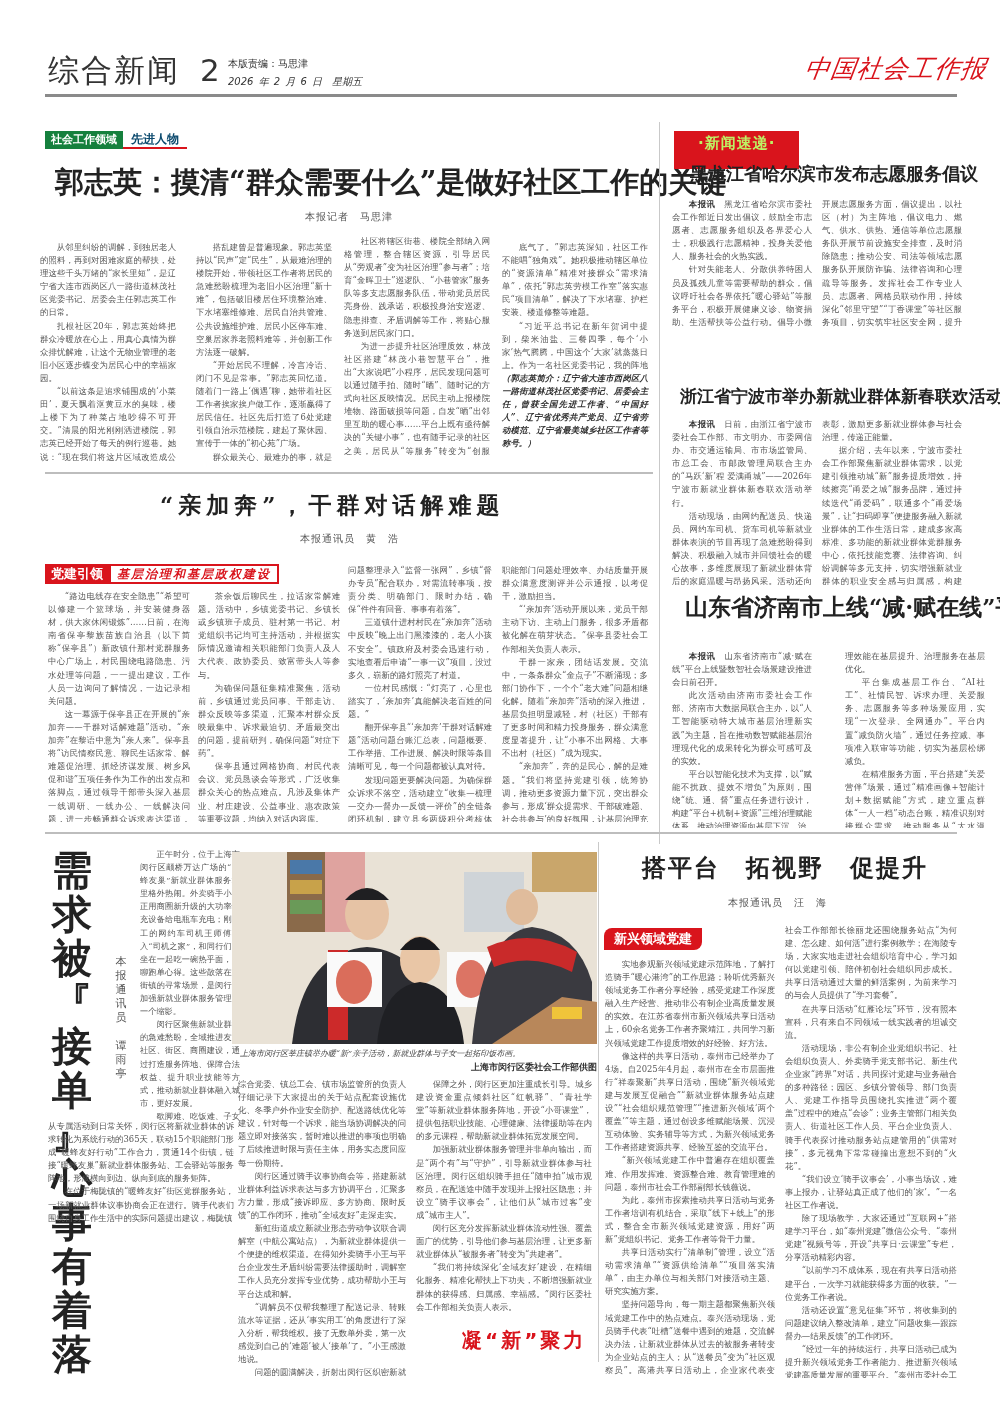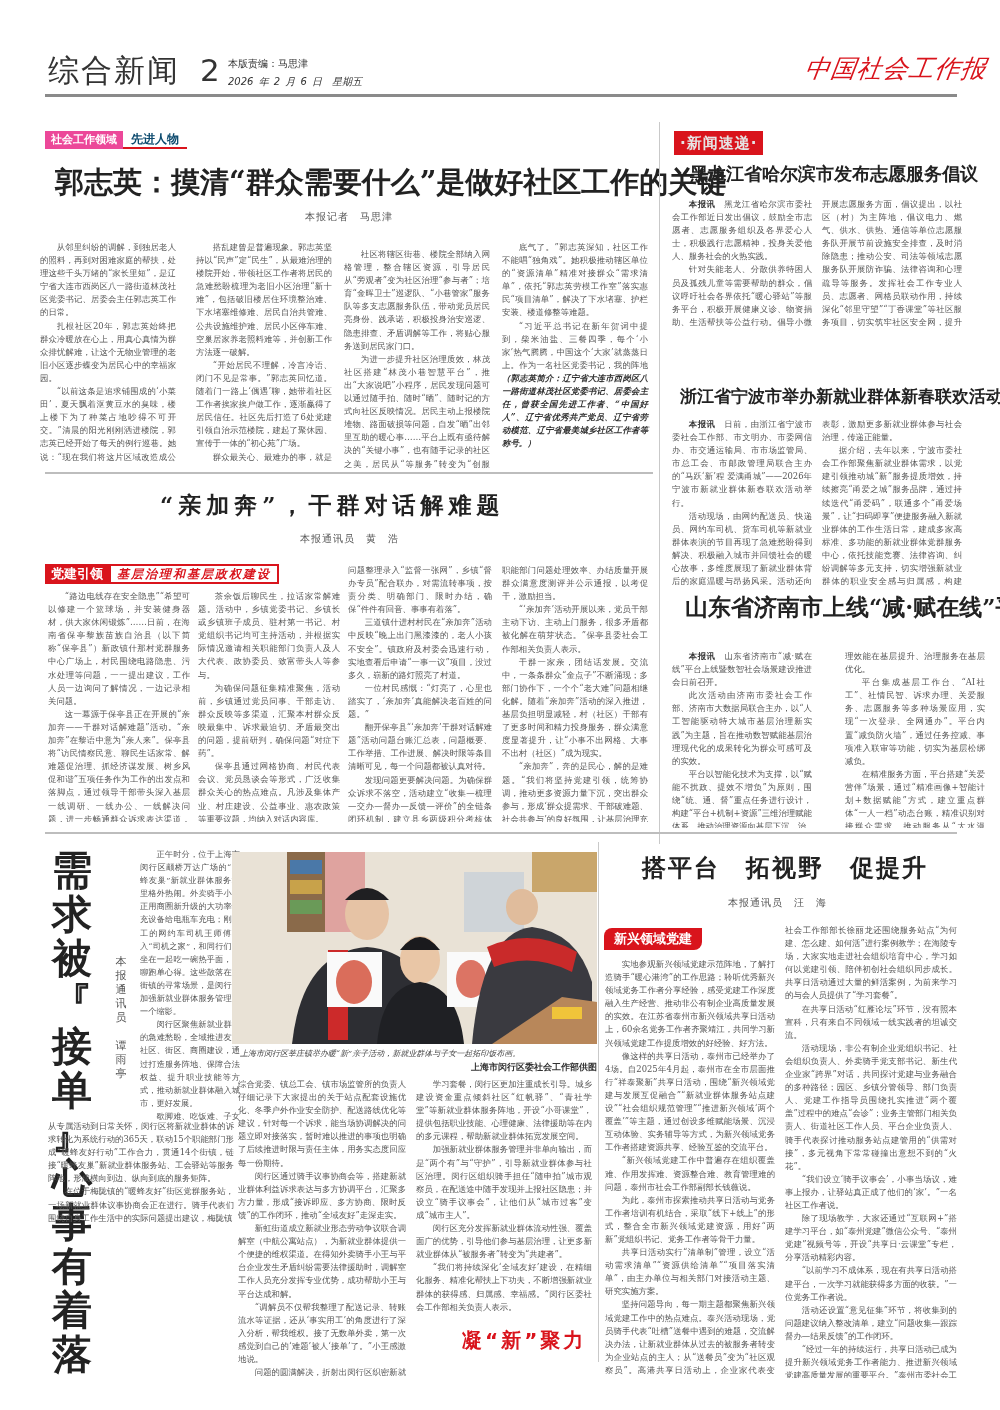--- a/index.html
+++ b/index.html
@@ -8,25 +8,25 @@
 .abs{position:absolute;}
 .masthead-title{left:48px;top:52px;font-family:"DejaVu Sans",sans-serif;font-size:31px;color:#333;letter-spacing:2px;line-height:36px;}
 .page-num{left:200px;top:52px;font-family:"DejaVu Sans",sans-serif;font-size:31px;color:#333;line-height:36px;}
 .editor{left:228px;top:57px;font-family:"DejaVu Sans",sans-serif;font-size:10px;color:#333;}
 .date{left:228px;top:75px;font-family:"DejaVu Sans",sans-serif;font-size:10px;color:#333;word-spacing:2px;font-style:italic;}
 .brand{left:805px;top:52px;font-family:"DejaVu Serif",serif;font-style:italic;font-size:25px;color:#d9141c;letter-spacing:1px;transform:skewX(-8deg);}
 .top-rule{left:45px;top:94px;width:912px;height:3px;background:#8a8a8a;}
 .vline{width:1px;background:#c9c9c9;}
 .hline{height:2px;background:#bdbdbd;}
 .tag{display:flex;align-items:center;height:18px;}
-.tag-red{background:#ec4899;color:#fff;font-family:"DejaVu Sans",sans-serif;font-weight:bold;font-size:11px;padding:0 6px;height:18px;line-height:18px;}
+.tag-red{background:#15803d;color:#fff;font-family:"DejaVu Sans",sans-serif;font-weight:bold;font-size:11px;padding:0 6px;height:18px;line-height:18px;}
 .tag-text{color:#0c4a6e;font-family:"DejaVu Sans",sans-serif;font-weight:bold;font-size:12px;padding:0 8px;border-bottom:2px solid #d9141c;height:18px;line-height:16px;}
 .tag2-red{background:#d9141c;color:#fff;font-family:"DejaVu Sans",sans-serif;font-weight:bold;font-size:13px;padding:0 6px;height:20px;line-height:20px;}
 .tag2-box{border:2px solid #d9141c;color:#d9141c;font-family:"DejaVu Serif",serif;font-style:italic;font-weight:bold;font-size:12px;padding:0 6px;height:20px;line-height:16px;letter-spacing:2px;}
-.news-tag{background:#d9141c;color:#e5e5e5;font-family:"DejaVu Sans",sans-serif;font-weight:bold;font-size:15px;height:24px;line-height:24px;padding:0 6px;letter-spacing:1px;}
+.news-tag{background:#d9141c;color:#bef264;font-family:"DejaVu Sans",sans-serif;font-weight:bold;font-size:15px;height:38px;line-height:24px;padding:0 24px;letter-spacing:1px;}
 .h1{font-family:"DejaVu Serif",serif;font-weight:bold;color:#222;white-space:nowrap;}
 .byline{font-family:"DejaVu Serif",serif;font-size:10px;color:#555;letter-spacing:1px;}
 .col{font-size:8.4px;line-height:13.1px;color:#555;text-align:justify;overflow:hidden;}
 .col p{text-indent:2em;}
 .col .lead{font-weight:bold;color:#333;}
 .bio{font-size:8.4px;line-height:13.1px;color:#333;font-style:italic;font-weight:bold;text-align:justify;}
 .photo{overflow:hidden;background:linear-gradient(180deg,#efe8de 0%,#d6cec2 35%,#55585e 60%,#2e3036 100%);}
 .caption{font-size:8px;color:#444;font-style:italic;}
 .credit{font-family:"DejaVu Sans",sans-serif;font-size:9px;color:#333;font-weight:bold;text-align:right;}
 .vhead{font-family:"DejaVu Serif",serif;font-weight:bold;font-size:40px;line-height:44px;color:#222;width:48px;text-align:center;}
@@ -54,21 +54,21 @@
 <div class="abs col" style="left:40px;top:241px;width:136px;height:225px;">
   <p>从邻里纠纷的调解，到独居老人的照料，再到对困难家庭的帮扶，处理这些千头万绪的“家长里短”，是辽宁省大连市西岗区八一路街道林茂社区党委书记、居委会主任郭志英工作的日常。</p>
     <p>扎根社区20年，郭志英始终把群众冷暖放在心上，用真心真情为群众排忧解难，让这个无物业管理的老旧小区逐步蝶变为居民心中的幸福家园。</p>
     <p>“以前这条是追求铺围成的‘小菜田’，夏天飘着沤黄豆水的臭味，楼上楼下为了种菜占地吵得不可开交。”清晨的阳光刚刚洒进楼院，郭志英已经开始了每天的例行巡巷。她说：“现在我们将这片区域改造成公共花园，曾经种菜的居民成了第一批认养公共花园的‘园林管家’。”</p>
 </div>
 <div class="abs col" style="left:196px;top:241px;width:136px;height:225px;">
   <p>搭乱建曾是普遍现象。郭志英坚持以“民声”定“民生”，从最难治理的楼院开始，带领社区工作者将居民的急难愁盼梳理为老旧小区治理“新十难”，包括破旧楼居住环境整治难、下水堵塞维修难、居民自治共管难、公共设施维护难、居民小区停车难、空巢居家养老照料难等，并创新工作方法逐一破解。</p>
     <p>“开始居民不理解，冷言冷语、闭门不见是常事。”郭志英回忆道。随着门一路上‘偶遇’聊，她带着社区工作者挨家挨户做工作，逐渐赢得了居民信任。社区先后打造了6处党建引领自治示范楼院，建起了聚休园、宣传于一体的“初心苑”广场。</p>
     <p>群众最关心、最难办的事，就是郭志英做好社区工作的切入口。郭志英坚持问需于民，从摸清“群众需要什么”开始，以此确定“抓什么、怎么抓”，精准征集和设立为民办实事项目。</p>
 </div>
-<div class="abs col" style="left:344px;top:248px;width:146px;height:225px;">
+<div class="abs col" style="left:344px;top:235px;width:146px;height:225px;">
   <p>社区将辖区街巷、楼院全部纳入网格管理，整合辖区资源，引导居民从“旁观者”变为社区治理“参与者”；培育“金晖卫士”巡逻队、“小巷管家”服务队等多支志愿服务队伍，带动党员居民亮身份、践承诺，积极投身治安巡逻、隐患排查、矛盾调解等工作，将贴心服务送到居民家门口。</p>
     <p>为进一步提升社区治理质效，林茂社区搭建“林茂小巷智慧平台”，推出“大家说吧”小程序，居民发现问题可以通过随手拍、随时“晒”、随时记的方式向社区反映情况。居民主动上报楼院堆物、路面破损等问题，自发“晒”出邻里互助的暖心事……平台上既有亟待解决的“关键小事”，也有随手记录的社区之美，居民从“等服务”转变为“创服务”。</p>
 </div>
 <div class="abs col" style="left:502px;top:241px;width:146px;height:130px;">
   <p>底气了。”郭志英深知，社区工作不能唱“独角戏”。她积极推动辖区单位的“资源清单”精准对接群众“需求清单”，依托“郭志英劳模工作室”落实惠民“项目清单”，解决了下水堵塞、护栏安装、楼道修整等难题。</p>
     <p>“习近平总书记在新年贺词中提到，柴米油盐、三餐四季，每个‘小家’热气腾腾，中国这个‘大家’就蒸蒸日上。作为一名社区党委书记，我的阵地就在街头巷尾。我将继续用脚步丈量社区，以行动践行初心，聚焦居民急难愁盼问题，将社区打造成为居民的安心港湾。”郭志英说。</p>
 </div>
 <div class="abs bio" style="left:502px;top:372px;width:146px;height:90px;">（郭志英简介：辽宁省大连市西岗区八一路街道林茂社区党委书记、居委会主任，曾获全国先进工作者、“中国好人”、辽宁省优秀共产党员、辽宁省劳动模范、辽宁省最美城乡社区工作者等称号。）</div>
 
 <div class="abs hline" style="left:45px;top:472px;width:608px;"></div>
@@ -211,21 +211,21 @@
 <div class="abs credit" style="left:360px;top:1061px;width:237px;">上海市闵行区委社会工作部供图</div>
 
 <div class="abs col" style="left:238px;top:1078px;width:168px;height:300px;">
   <p style="text-indent:0">综合党委、镇总工会、镇市场监管所的负责人仔细记录下大家提出的关于站点配套设施优化、冬季户外作业安全防护、配送路线优化等建议，针对每一个诉求，能当场协调解决的问题立即对接落实，暂时难以推进的事项也明确了后续推进时限与责任主体，用务实态度回应每一份期待。</p>
     <p>闵行区通过骑手议事协商会等，搭建新就业群体利益诉求表达与多方协调平台，汇聚多方力量，形成“接诉即应、多方协商、限时反馈”的工作闭环，推动“全域友好”走深走实。</p>
     <p>新虹街道成立新就业形态劳动争议联合调解室（中航公寓站点），为新就业群体提供一个便捷的维权渠道。在得知外卖骑手小王与平台企业发生矛盾纠纷需要法律援助时，调解室工作人员充分发挥专业优势，成功帮助小王与平台达成和解。</p>
     <p>“调解员不仅帮我整理了配送记录、转账流水等证据，还从‘事实用工’的角度进行了深入分析，帮我维权。接了无数单外卖，第一次感觉到自己的‘难题’被人‘接单’了。”小王感激地说。</p>
     <p>问题的圆满解决，折射出闵行区织密新就业群体合法权益保障网的系统发力。闵行区在“暖蜂友巢”服务站增设工伤政策专属咨询区，归档维权案件，编写维权手册，引导新就业群体用法治方式维护自身权益。</p>
 </div>
 <div class="abs col" style="left:416px;top:1078px;width:176px;height:242px;">
-  <p>学习套餐，闵行区更加注重成长引导。城乡建设资金重点倾斜社区“红帆驿”、“青社学堂”等新就业群体服务阵地，开设“小哥课堂”，提供包括职业技能、心理健康、法律援助等在内的多元课程，帮助新就业群体拓宽发展空间。</p>
+  <p>保障之外，闵行区更加注重成长引导。城乡建设资金重点倾斜社区“红帆驿”、“青社学堂”等新就业群体服务阵地，开设“小哥课堂”，提供包括职业技能、心理健康、法律援助等在内的多元课程，帮助新就业群体拓宽发展空间。</p>
     <p>加强新就业群体服务管理并非单向输出，而是“两个有”与“守护”，引导新就业群体参与社区治理。闵行区组织骑手担任“随申拍”城市观察员，在配送途中随手发现并上报社区隐患；并设立“骑手议事会”，让他们从“城市过客”变成“城市主人”。</p>
     <p>闵行区充分发挥新就业群体流动性强、覆盖面广的优势，引导他们参与基层治理，让更多新就业群体从“被服务者”转变为“共建者”。</p>
     <p>“我们将持续深化‘全域友好’建设，在精细化服务、精准化帮扶上下功夫，不断增强新就业群体的获得感、归属感、幸福感。”闵行区委社会工作部相关负责人表示。</p>
 </div>
 
 <div class="abs slogan" style="left:462px;top:1327px;">凝“新”聚力</div>
 
 <div class="abs vline" style="left:598px;top:842px;height:520px;"></div>
 
 <div class="abs h1" style="left:642px;top:852px;font-size:24px;letter-spacing:2px;">搭平台　拓视野　促提升</div>

